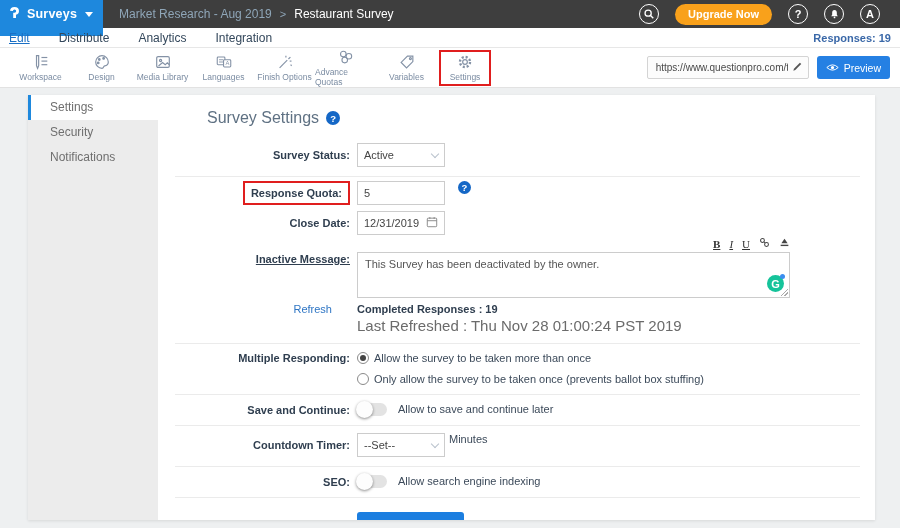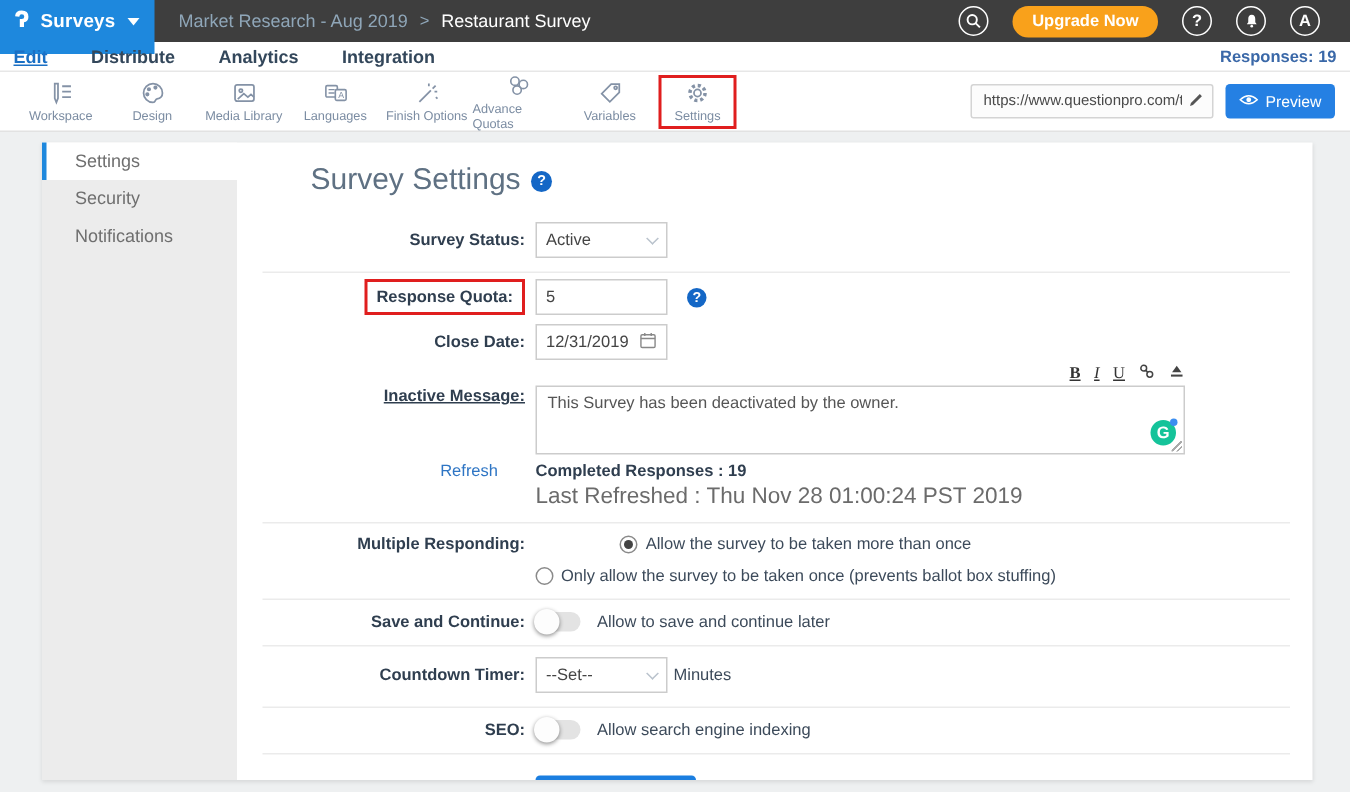--- a/index.html
+++ b/index.html
@@ -15,21 +15,21 @@
   .breadcrumb { margin-left:16px; font-size:12px; display:flex; gap:8px; align-items:center; }
   .bc-parent { color:#8fa6b8; }
   .bc-sep { color:#8fa6b8; font-size:11px; }
   .bc-current { color:#fff; }
   .top-right { margin-left:auto; display:flex; align-items:center; gap:16px; padding-right:20px; }
   .circle-btn { width:20px; height:20px; border:1.5px solid #fff; border-radius:50%; display:flex; align-items:center; justify-content:center; color:#fff; font-size:11px; font-weight:bold; }
   .upgrade-btn { background:#f9a11b; color:#fff; border-radius:11px; height:21px; display:flex; align-items:center; padding:0 13px; font-size:11px; font-weight:bold; }
 
   
   .navrow { height:20px; background:#fff; border-bottom:1px solid #e7e7e7; display:flex; align-items:center; padding:0 9px; gap:29px; }
-  .tab { font-size:12px; font-weight:bold; color:#33475b; cursor:pointer; }
+  .tab { font-size:12px; font-weight:normal; color:#33475b; cursor:pointer; }
   .tab.active { color:#1a6fc4; text-decoration:underline; }
   .responses { margin-left:auto; color:#3a68a8; font-size:11px; font-weight:bold; }
 
   
   .toolbar { height:40px; background:#fff; border-bottom:1px solid #e2e2e2; display:flex; align-items:center; padding:0 10px; }
   .tool { width:61px; display:flex; flex-direction:column; align-items:center; gap:1px; color:#7b8ca2; font-size:8.5px; cursor:pointer; flex-shrink:0; }
   .tool svg { display:block; }
   .tool-hl { border:2px solid #e01e1e; padding:1px 5px 2px; margin-left:2px; width:auto; min-width:52px; }
   .url-box { margin-left:auto; width:162px; height:23px; border:1px solid #d4d4d4; background:#fcfcfc; border-radius:2px; display:flex; align-items:center; padding:0 5px 0 8px; gap:4px; }
   .url-text { font-size:10px; color:#4a4a4a; white-space:nowrap; overflow:hidden; flex:1; }
@@ -37,26 +37,26 @@
 
   
   .content { height:440px; background:#eef0f1; padding:7px 25px 8px 28px; }
   .panel { height:425px; background:#fff; display:flex; box-shadow:0 1px 3px rgba(0,0,0,.10); }
   .side { width:130px; background:#ececec; flex-shrink:0; }
   .side-item { height:25px; line-height:25px; padding-left:22px; font-size:12px; color:#6f6f6f; cursor:pointer; }
   .side-item.active { background:#fff; border-left:3px solid #1e88dd; padding-left:19px; }
   .main { flex:1; position:relative; overflow:hidden; }
 
   .title-row { padding:14px 0 0 49px; display:flex; align-items:center; gap:7px; }
-  .page-title { font-size:20px; color:#5f7183; }
+  .page-title { font-size:16px; color:#5f7183; }
   .help-icon { width:14px; height:14px; border-radius:50%; background:#1467c6; color:#fff; font-size:9.5px; font-weight:bold; display:inline-flex; align-items:center; justify-content:center; }
 
   .frow { display:flex; align-items:center; margin-top:6px; }
   .flabel { width:192px; text-align:right; font-weight:bold; color:#2f3e4f; font-size:11px; flex-shrink:0; }
-  .fctrl { margin-left:7px; display:flex; align-items:center; }
+  .fctrl { margin-left:7px; display:flex; align-items:flex-start; }
   .divider { border-top:1px solid #ebebeb; margin:9px 15px 3px 17px; }
 
   .select, .inputbox { width:88px; height:24px; border:1px solid #ccc; background:#fff; font-size:11px; color:#444; display:flex; align-items:center; justify-content:space-between; padding:0 6px; }
   .chev { width:6px; height:6px; border-right:1.5px solid #b9c2cc; border-bottom:1.5px solid #b9c2cc; transform:rotate(45deg); margin-top:-3px; }
 
   .red-box { display:inline-block; border:2px solid #e01e1e; padding:4px 6px; }
   .q-help { margin-left:13px; }
 
   .editor-col { margin-left:7px; width:433px; }
   .editor-tools { display:flex; justify-content:flex-end; gap:9px; align-items:center; height:13px; margin-bottom:2px; color:#333; }

